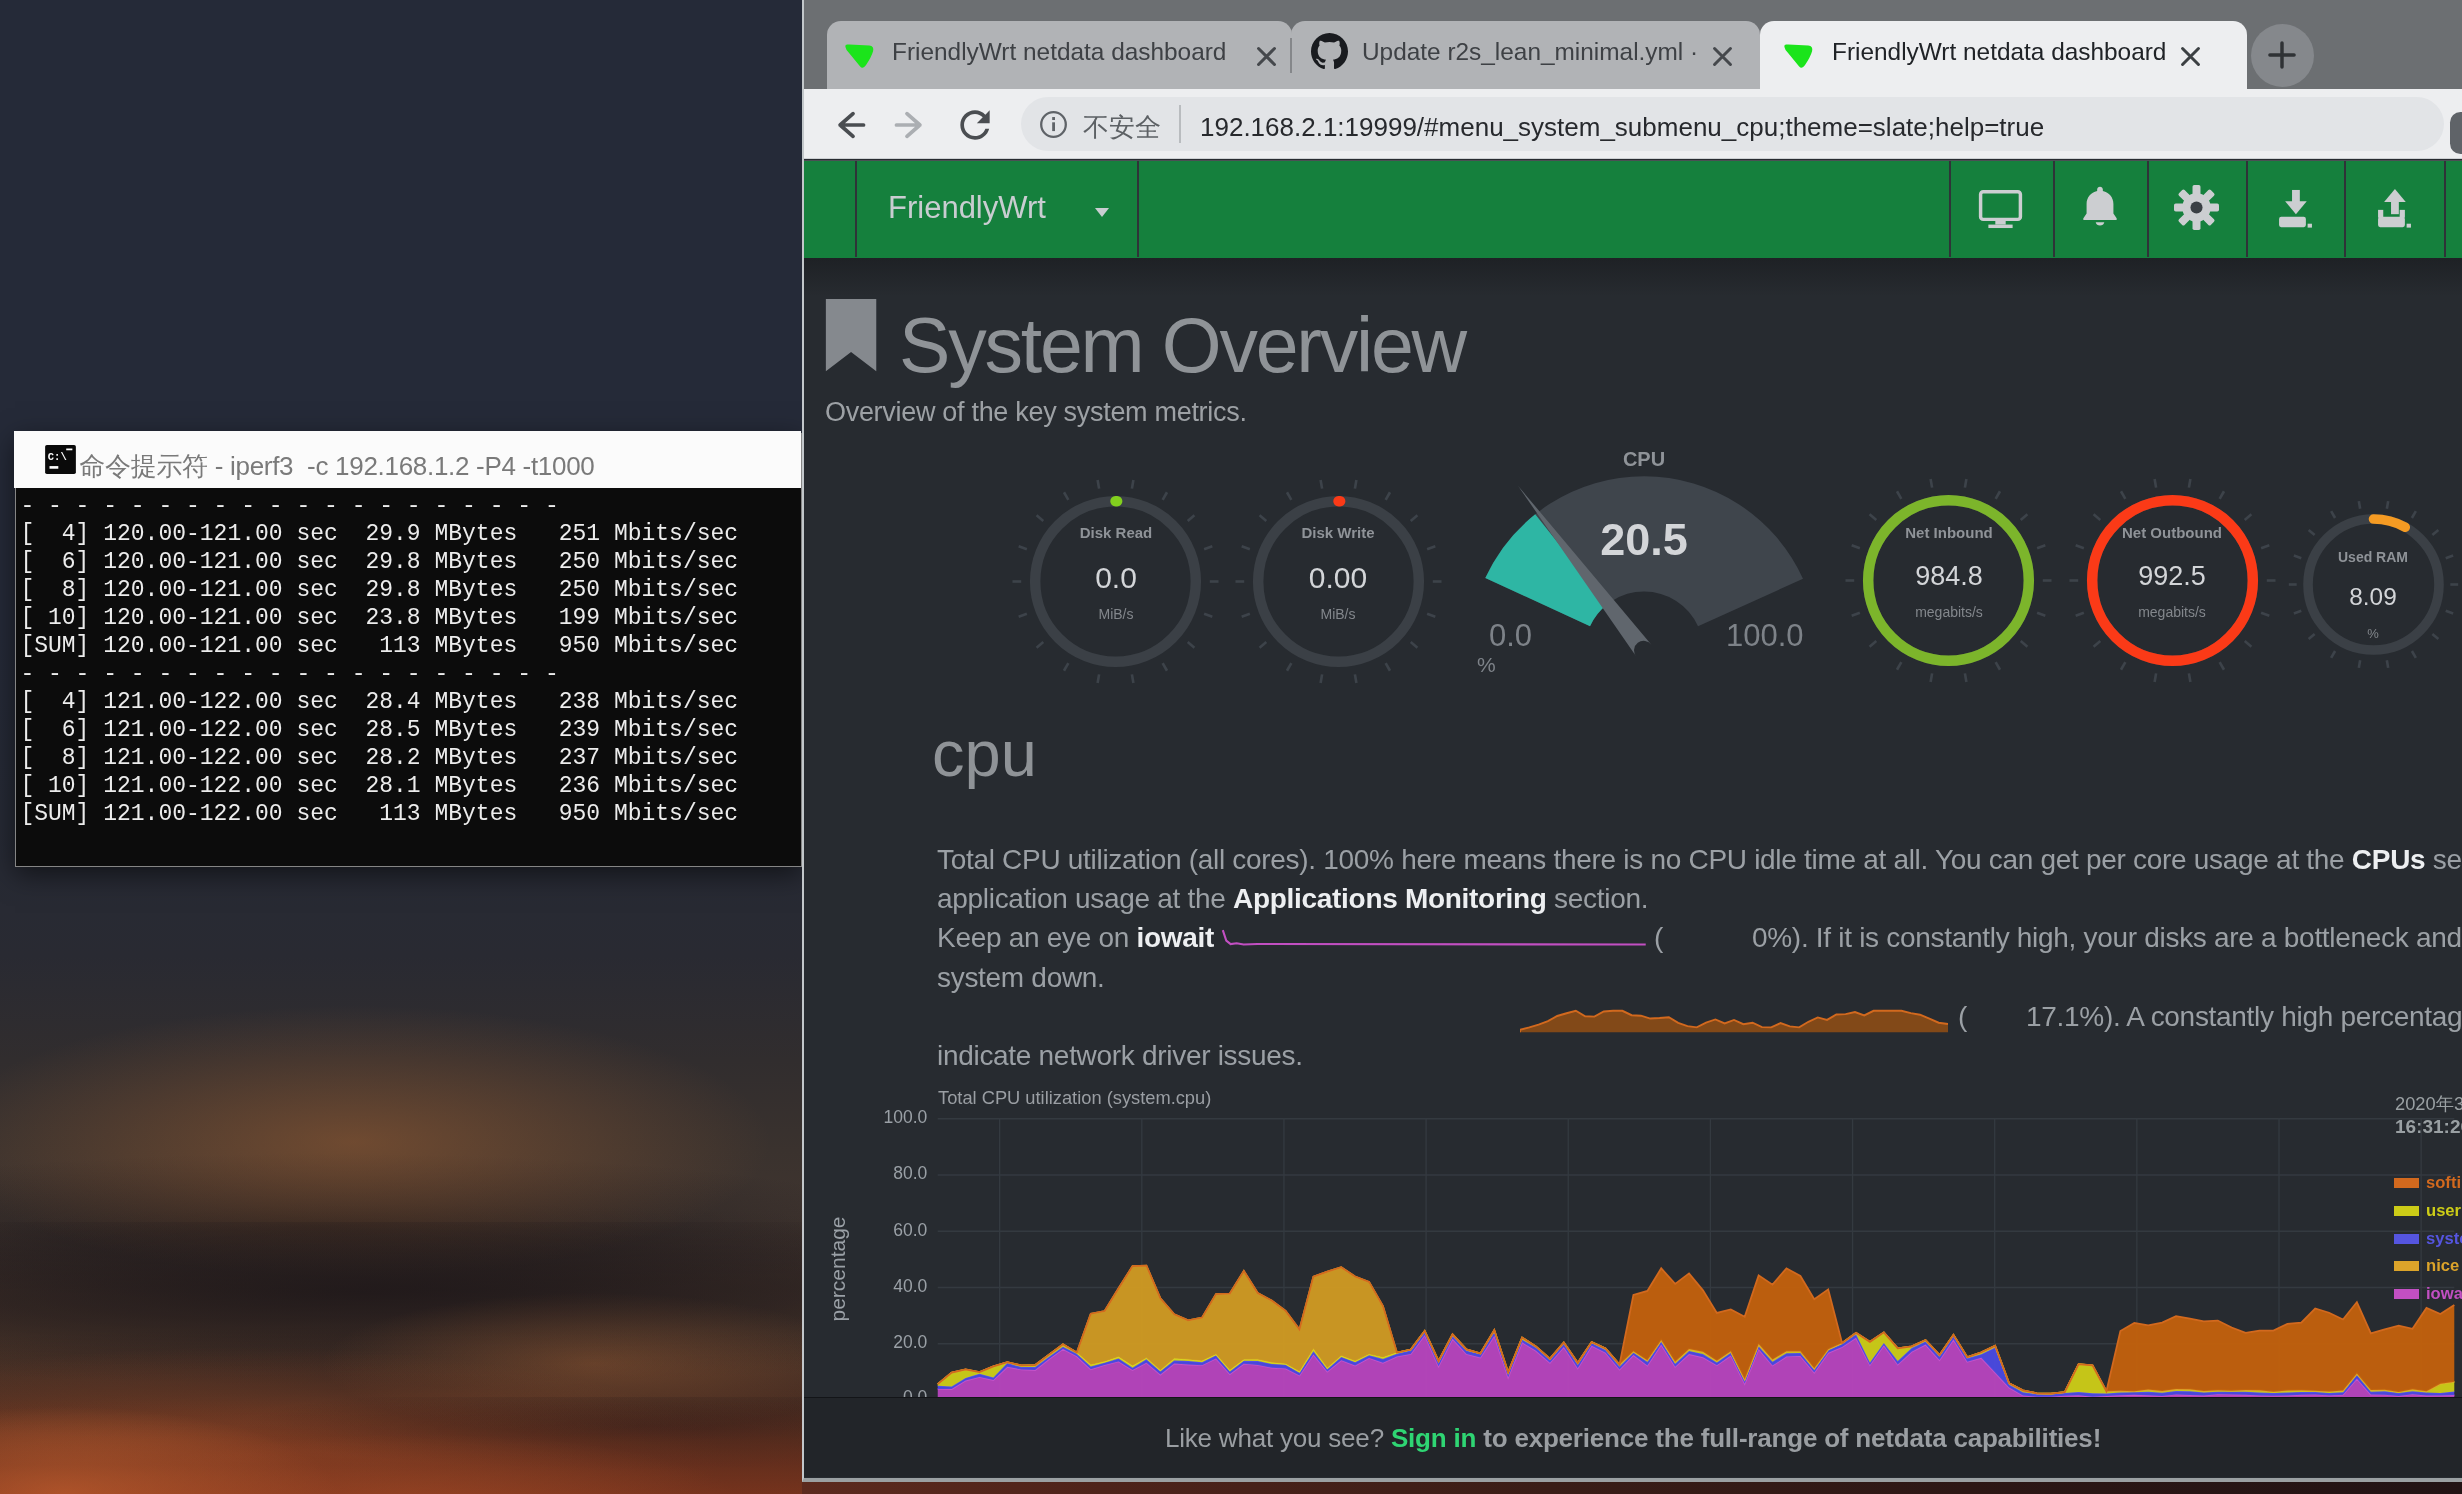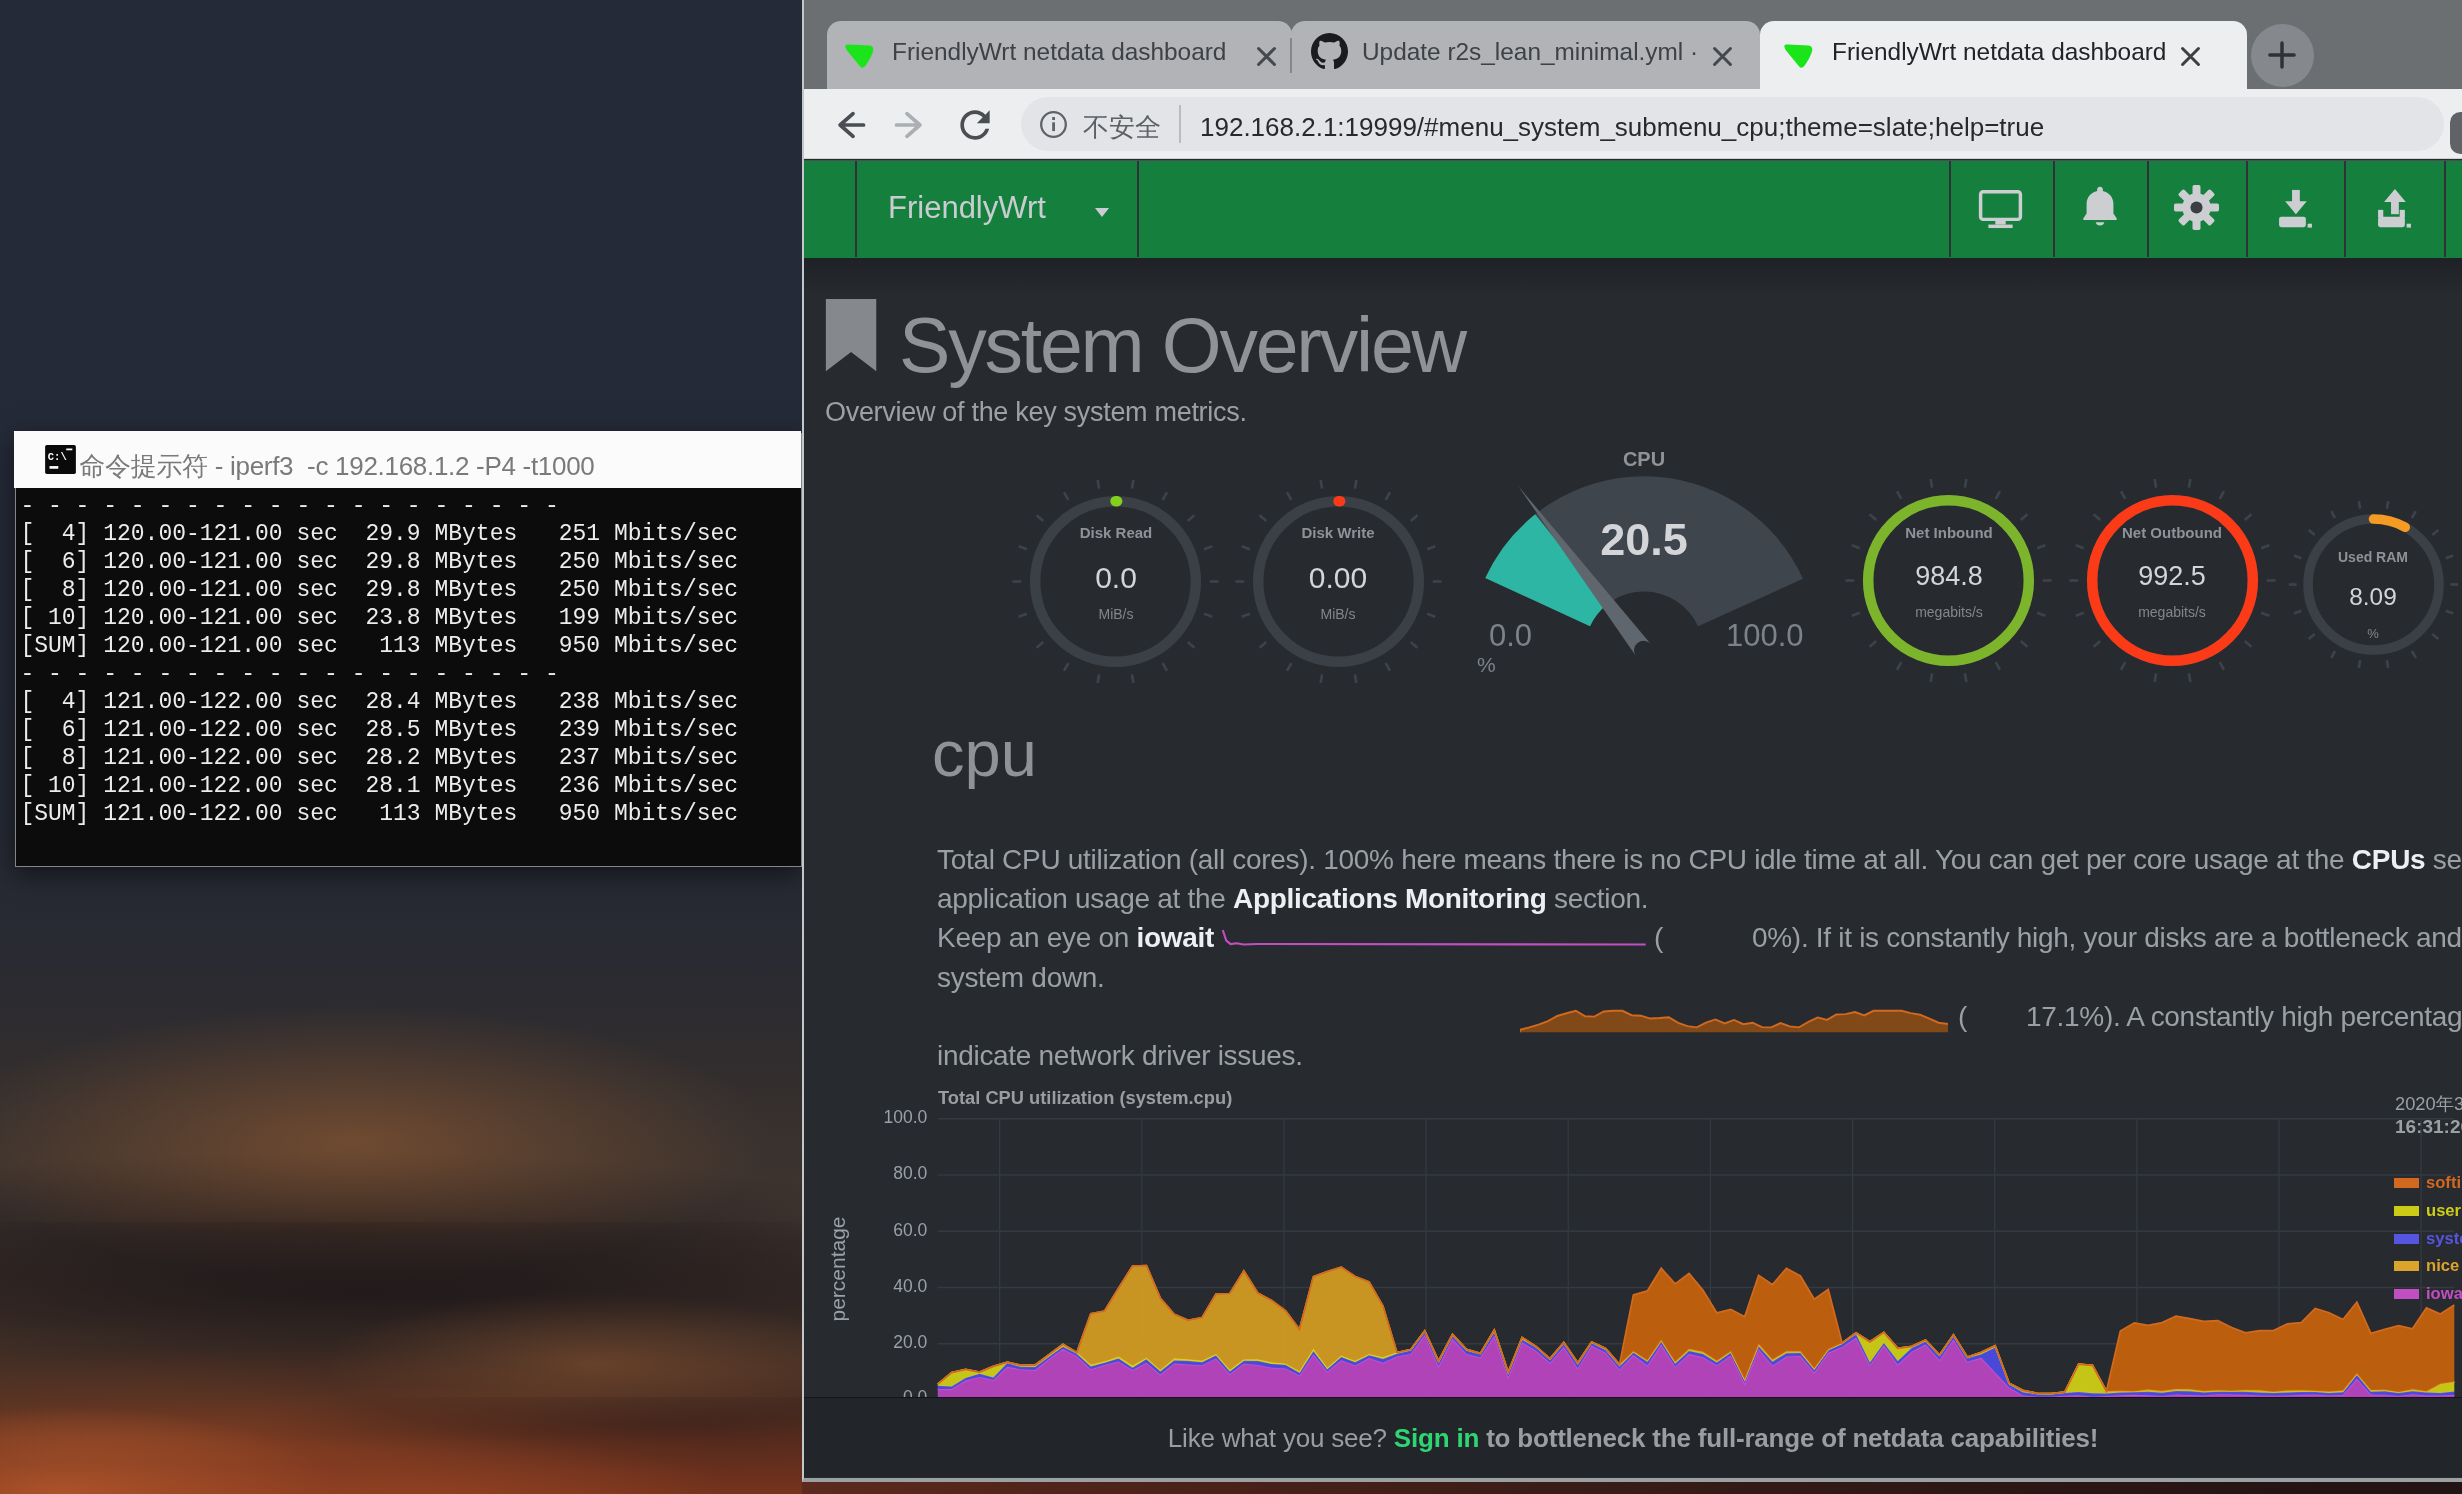--- a/index.html
+++ b/index.html
@@ -27,21 +27,21 @@
 #signbar { position:absolute; left:0; top:1397px; width:1658px; height:80px; background:#222529; border-top:1.7px solid #131518; }
 #signbar .txt { position:absolute; top:25px; width:1658px; text-align:center; font-size:26px; color:#9a9ea2; letter-spacing:-0.2px; }
 #signbar .txt b { color:#9a9ea2; }
 #signbar .txt .grn { color:#2fd573; font-weight:bold; }
 .gaugelbl { position:absolute; font-weight:bold; color:#8f9398; text-align:center; }
 .gaugeval { position:absolute; color:#d3d5d8; text-align:center; }
 .gaugeunit { position:absolute; color:#83878c; text-align:center; }
 #cpuh2 { position:absolute; left:128px; top:458px; font-size:65px; color:#8f9397; }
 .para { position:absolute; left:133px; white-space:nowrap; font-size:28px; color:#9ba0a5; letter-spacing:-0.3px; }
 .para b { color:#edeff1; font-weight:bold; }
-#charttitle { position:absolute; left:134px; top:829px; font-size:18.3px; font-weight:bold; color:#9a9ea3; }
+#charttitle { position:absolute; left:134px; top:829px; font-size:18.3px; font-weight:normal; color:#9a9ea3; }
 .ylbl { position:absolute; width:105px; text-align:right; font-size:17.5px; color:#9aa0a6; }
 #perc { position:absolute; left:-36px; top:999px; font-size:21px; color:#9aa0a6; transform:rotate(-90deg); transform-origin:center; width:140px; text-align:center;}
 .legend { position:absolute; left:1590px; white-space:nowrap; font-size:16.6px; font-weight:bold; }
 .legend .sw { display:inline-block; width:25px; height:10.5px; margin-right:7px; }
 #chartdate { position:absolute; left:1591px; top:833px; font-size:18.3px; color:#9aa0a3; white-space:nowrap; }
 #charttime { position:absolute; left:1591px; top:858px; font-size:19px; font-weight:bold; color:#9aa0a3; white-space:nowrap; }
 </style>
 </head>
 <body>
 <div id="desktop">
@@ -387,16 +387,16 @@
           <path d="M1073.0 1585.8 L1073.0 1585.8 L1089.0 1572.5 L1104.9 1569.0 L1120.9 1572.0 L1136.8 1565.4 L1152.8 1560.6 L1168.7 1564.3 L1184.7 1563.9 L1200.6 1552.0 L1216.6 1540.2 L1232.5 1549.5 L1248.5 1505.0 L1264.4 1502.0 L1280.4 1475.9 L1296.4 1450.5 L1312.3 1449.8 L1328.3 1487.5 L1344.2 1505.8 L1360.2 1512.7 L1376.1 1509.5 L1392.1 1482.6 L1408.0 1481.9 L1424.0 1456.0 L1439.9 1481.3 L1455.9 1490.0 L1471.9 1501.8 L1487.8 1523.2 L1503.8 1462.5 L1519.7 1456.8 L1535.7 1451.8 L1551.6 1462.4 L1567.6 1468.6 L1583.5 1496.3 L1599.5 1549.6 L1615.4 1546.1 L1631.4 1524.7 L1647.3 1559.2 L1663.3 1528.7 L1679.3 1546.0 L1695.2 1550.6 L1711.2 1523.8 L1727.1 1572.2 L1743.1 1532.3 L1759.0 1542.6 L1775.0 1556.6 L1790.9 1538.1 L1806.9 1561.4 L1822.8 1537.5 L1838.8 1544.8 L1854.8 1563.3 L1870.7 1483.6 L1886.7 1478.9 L1902.6 1453.0 L1918.6 1470.9 L1934.5 1458.8 L1950.5 1478.3 L1966.4 1504.1 L1982.4 1500.2 L1998.3 1508.5 L2014.3 1461.1 L2030.2 1471.7 L2046.2 1453.0 L2062.2 1461.8 L2078.1 1488.4 L2094.1 1477.1 L2110.0 1538.7 L2126.0 1527.0 L2141.9 1537.3 L2157.9 1526.4 L2173.8 1544.7 L2189.8 1542.5 L2205.7 1535.2 L2221.7 1552.3 L2237.7 1529.2 L2253.6 1554.8 L2269.6 1549.3 L2285.5 1541.7 L2301.5 1584.7 L2317.4 1592.9 L2333.4 1596.3 L2349.3 1596.6 L2365.3 1594.9 L2381.2 1562.8 L2397.2 1564.3 L2413.1 1594.0 L2429.1 1525.0 L2445.1 1515.6 L2461.0 1518.4 L2477.0 1515.3 L2492.9 1507.9 L2508.9 1510.6 L2524.8 1513.8 L2540.8 1512.9 L2556.7 1520.9 L2572.7 1527.1 L2588.6 1524.4 L2604.6 1524.4 L2620.6 1516.8 L2636.5 1515.4 L2652.5 1499.1 L2668.4 1503.9 L2684.4 1511.7 L2700.3 1491.7 L2716.3 1527.6 L2732.2 1523.0 L2748.2 1518.8 L2764.1 1522.3 L2780.1 1498.4 L2796.0 1505.4 L2812.0 1495.0 L2812.0 1583.0 L2796.0 1585.3 L2780.1 1594.0 L2764.1 1591.6 L2748.2 1594.7 L2732.2 1592.2 L2716.3 1592.4 L2700.3 1573.5 L2684.4 1593.1 L2668.4 1594.2 L2652.5 1593.5 L2636.5 1592.9 L2620.6 1593.1 L2604.6 1594.5 L2588.6 1592.9 L2572.7 1592.6 L2556.7 1593.3 L2540.8 1592.7 L2524.8 1593.8 L2508.9 1591.6 L2492.9 1591.5 L2477.0 1593.7 L2461.0 1592.1 L2445.1 1593.9 L2429.1 1593.4 L2413.1 1594.0 L2397.2 1564.3 L2381.2 1562.8 L2365.3 1594.9 L2349.3 1596.6 L2333.4 1596.3 L2317.4 1592.9 L2301.5 1584.7 L2285.5 1541.7 L2269.6 1549.3 L2253.6 1554.8 L2237.7 1529.2 L2221.7 1552.3 L2205.7 1535.2 L2189.8 1542.5 L2173.8 1544.7 L2157.9 1526.4 L2141.9 1537.3 L2126.0 1527.0 L2110.0 1538.7 L2094.1 1545.7 L2078.1 1567.7 L2062.2 1548.2 L2046.2 1548.0 L2030.2 1557.7 L2014.3 1539.9 L1998.3 1580.2 L1982.4 1548.2 L1966.4 1558.9 L1950.5 1548.7 L1934.5 1545.5 L1918.6 1560.0 L1902.6 1535.1 L1886.7 1558.4 L1870.7 1548.2 L1854.8 1563.3 L1838.8 1544.8 L1822.8 1537.5 L1806.9 1561.4 L1790.9 1538.1 L1775.0 1556.6 L1759.0 1542.6 L1743.1 1532.3 L1727.1 1572.2 L1711.2 1523.8 L1695.2 1550.6 L1679.3 1546.0 L1663.3 1528.7 L1647.3 1559.2 L1631.4 1524.7 L1615.4 1546.1 L1599.5 1549.6 L1583.5 1496.3 L1567.6 1468.6 L1551.6 1462.4 L1535.7 1451.8 L1519.7 1456.8 L1503.8 1462.5 L1487.8 1523.2 L1471.9 1501.8 L1455.9 1490.0 L1439.9 1481.3 L1424.0 1456.0 L1408.0 1481.9 L1392.1 1482.6 L1376.1 1509.5 L1360.2 1512.7 L1344.2 1505.8 L1328.3 1487.5 L1312.3 1449.8 L1296.4 1450.5 L1280.4 1475.9 L1264.4 1502.0 L1248.5 1505.0 L1232.5 1549.5 L1216.6 1540.2 L1200.6 1552.0 L1184.7 1563.9 L1168.7 1564.3 L1152.8 1560.6 L1136.8 1565.4 L1120.9 1572.0 L1104.9 1569.0 L1089.0 1572.5 L1073.0 1585.8 Z" fill="#c2610d" fill-opacity="0.96"></path>
           <path d="M1073.0 1585.8 L1073.0 1585.8 L1089.0 1572.5 L1104.9 1569.0 L1120.9 1572.0 L1136.8 1565.4 L1152.8 1560.6 L1168.7 1564.3 L1184.7 1563.9 L1200.6 1552.0 L1216.6 1540.2 L1232.5 1549.5 L1248.5 1505.0 L1264.4 1502.0 L1280.4 1475.9 L1296.4 1450.5 L1312.3 1449.8 L1328.3 1487.5 L1344.2 1505.8 L1360.2 1512.7 L1376.1 1509.5 L1392.1 1482.6 L1408.0 1481.9 L1424.0 1456.0 L1439.9 1481.3 L1455.9 1490.0 L1471.9 1501.8 L1487.8 1523.2 L1503.8 1462.5 L1519.7 1456.8 L1535.7 1451.8 L1551.6 1462.4 L1567.6 1468.6 L1583.5 1496.3 L1599.5 1549.6 L1615.4 1546.1 L1631.4 1524.7 L1647.3 1559.2 L1663.3 1528.7 L1679.3 1546.0 L1695.2 1550.6 L1711.2 1523.8 L1727.1 1572.2 L1743.1 1532.3 L1759.0 1542.6 L1775.0 1556.6 L1790.9 1538.1 L1806.9 1561.4 L1822.8 1537.5 L1838.8 1544.8 L1854.8 1563.3 L1870.7 1483.6 L1886.7 1478.9 L1902.6 1453.0 L1918.6 1470.9 L1934.5 1458.8 L1950.5 1478.3 L1966.4 1504.1 L1982.4 1500.2 L1998.3 1508.5 L2014.3 1461.1 L2030.2 1471.7 L2046.2 1453.0 L2062.2 1461.8 L2078.1 1488.4 L2094.1 1477.1 L2110.0 1538.7 L2126.0 1527.0 L2141.9 1537.3 L2157.9 1526.4 L2173.8 1544.7 L2189.8 1542.5 L2205.7 1535.2 L2221.7 1552.3 L2237.7 1529.2 L2253.6 1554.8 L2269.6 1549.3 L2285.5 1541.7 L2301.5 1584.7 L2317.4 1592.9 L2333.4 1596.3 L2349.3 1596.6 L2365.3 1594.9 L2381.2 1562.8 L2397.2 1564.3 L2413.1 1594.0 L2429.1 1525.0 L2445.1 1515.6 L2461.0 1518.4 L2477.0 1515.3 L2492.9 1507.9 L2508.9 1510.6 L2524.8 1513.8 L2540.8 1512.9 L2556.7 1520.9 L2572.7 1527.1 L2588.6 1524.4 L2604.6 1524.4 L2620.6 1516.8 L2636.5 1515.4 L2652.5 1499.1 L2668.4 1503.9 L2684.4 1511.7 L2700.3 1491.7 L2716.3 1527.6 L2732.2 1523.0 L2748.2 1518.8 L2764.1 1522.3 L2780.1 1498.4 L2796.0 1505.4 L2812.0 1495.0" stroke="#d2691e" stroke-width="2" fill="none"></path>
         </svg>
         <div class="legend" style="top:915px;color:#d2691e;"><span class="sw" style="background:#d2691e;"></span>softirq</div>
         <div class="legend" style="top:943px;color:#cccc17;"><span class="sw" style="background:#cccc17;"></span>user</div>
         <div class="legend" style="top:971px;color:#5555e0;"><span class="sw" style="background:#5555e0;"></span>system</div>
         <div class="legend" style="top:998px;color:#dca42a;"><span class="sw" style="background:#dca42a;"></span>nice</div>
         <div class="legend" style="top:1026px;color:#c24fc2;"><span class="sw" style="background:#c24fc2;"></span>iowait</div>
       </div>
       <div id="signbar">
-        <div class="txt">Like what you see? <span class="grn">Sign in</span> <b>to bottleneck the full-range of netdata capabilities!</b></div>
+        <div class="txt">Like what you see? <span class="grn">Sign in</span> <b>to experience the full-range of netdata capabilities!</b></div>
       </div>
     </div>
 </div>
 
 </body></html>

